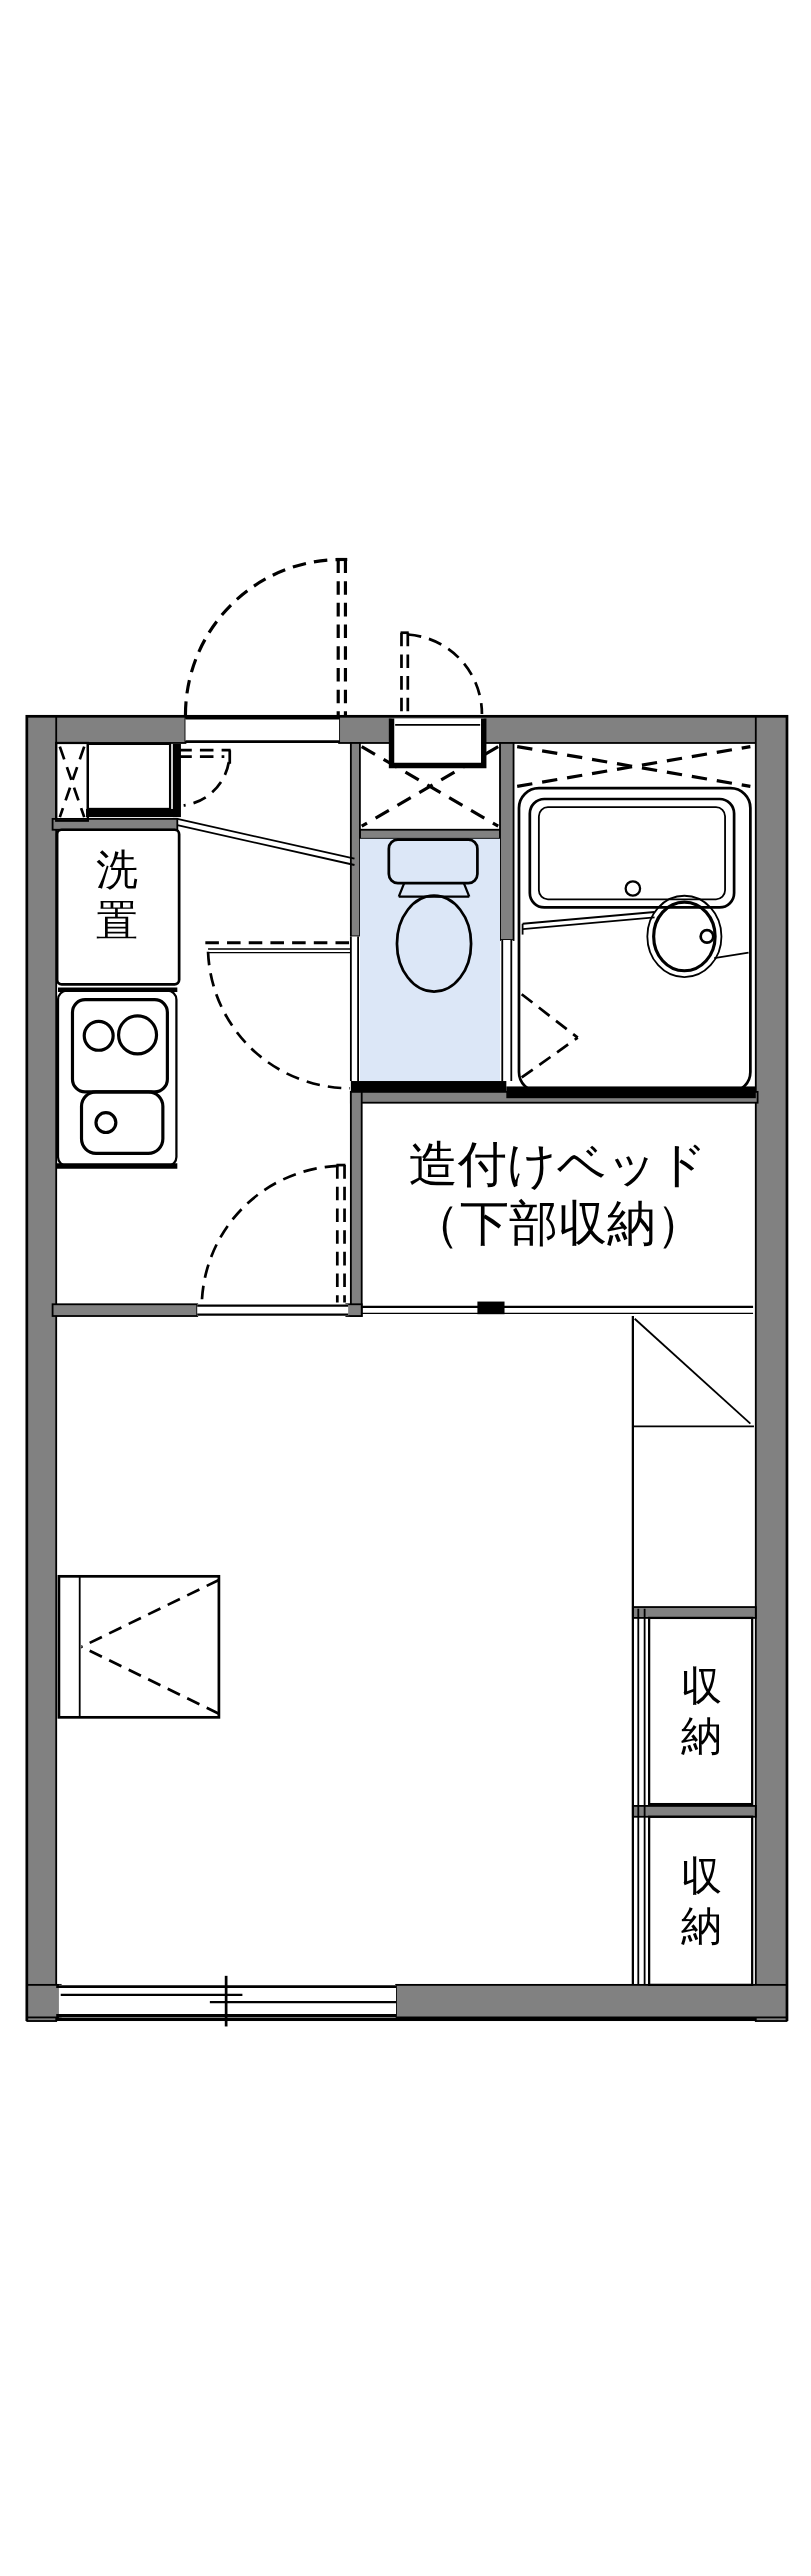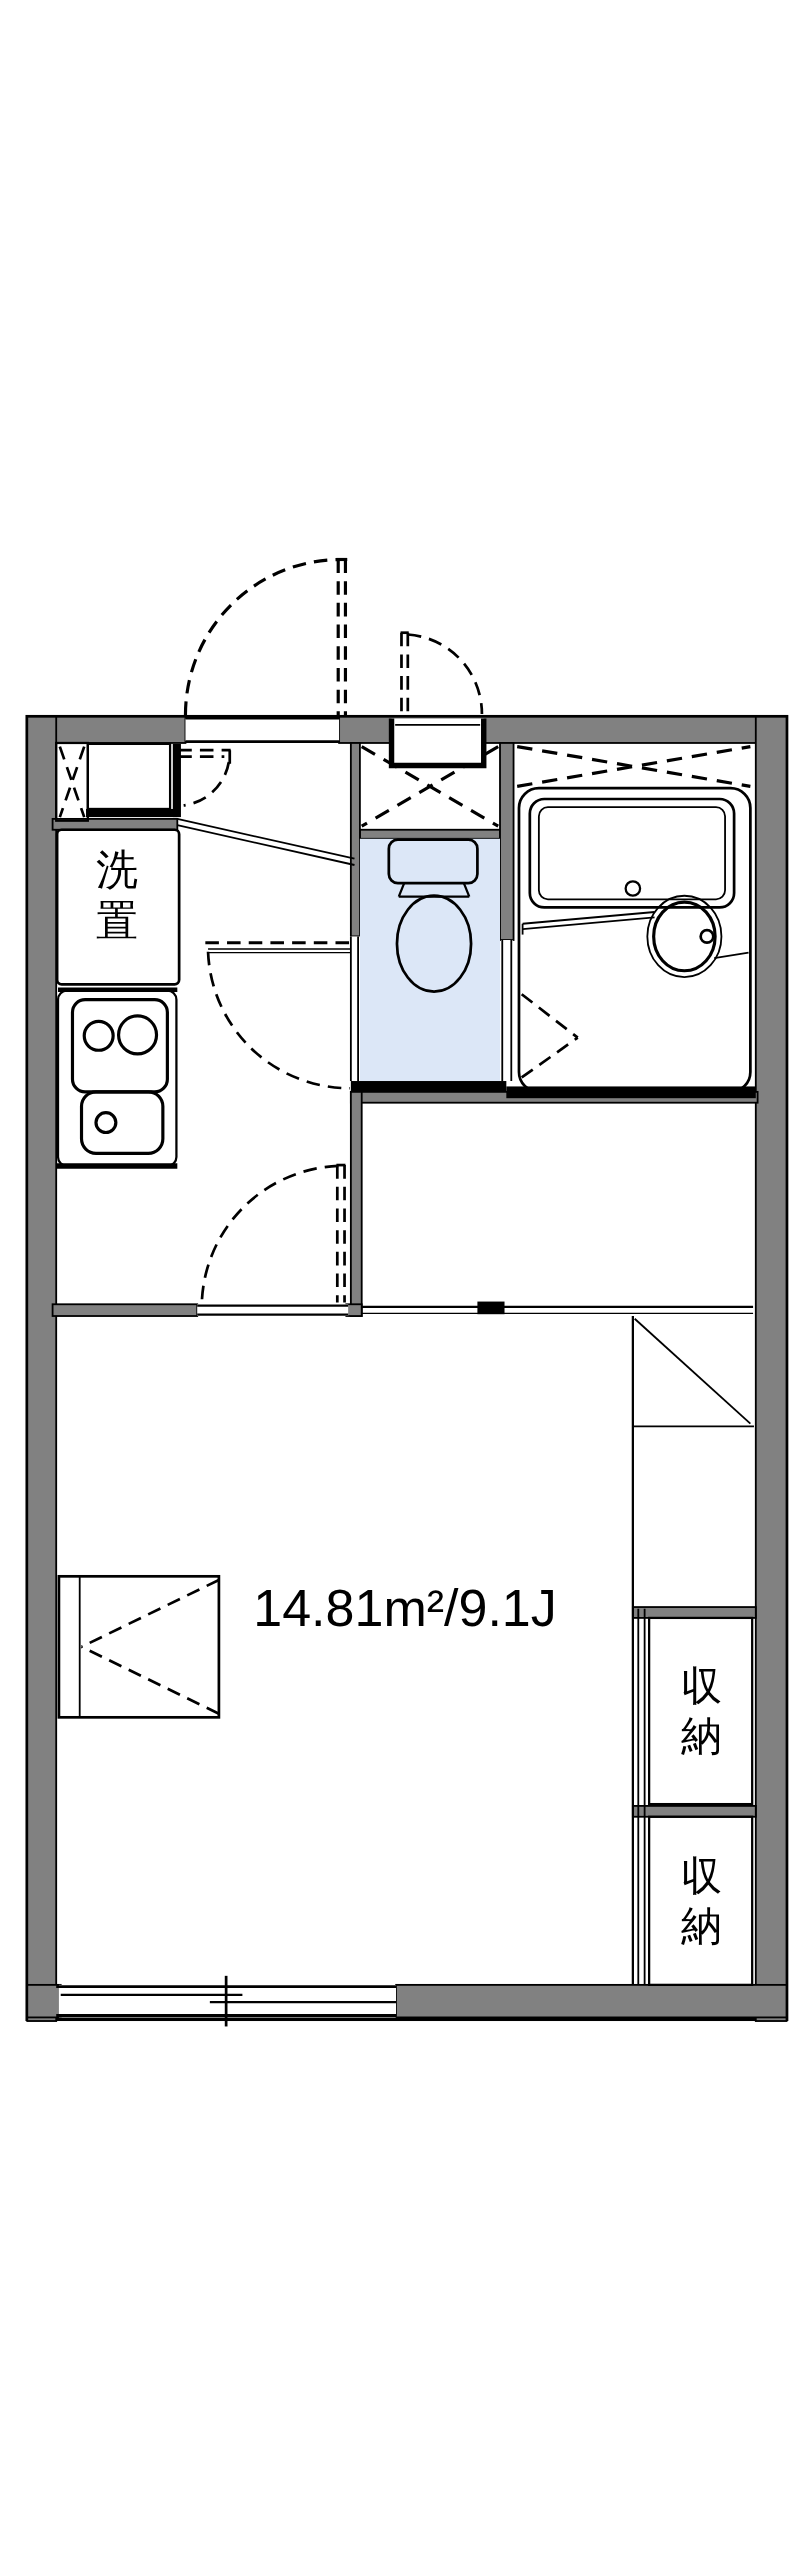--- a/index.html
+++ b/index.html
@@ -208,24 +208,25 @@
     <line class="ln" x1="62" y1="2230" x2="438" y2="2230" stroke-width="3.5"></line>
     <line class="ln" x1="67" y1="2207" x2="268" y2="2207" stroke-width="2.5"></line>
     <line class="ln" x1="232" y1="2215" x2="438" y2="2215" stroke-width="2.5"></line>
     <line class="ln" x1="250" y1="2186" x2="250" y2="2242" stroke-width="3"></line>
   </g>
 </svg>
 
 <div class="lbl lbl-vert" id="washer-label">洗置</div>
 
 <div class="lbl" id="bed-label">
+  <div>造付けベッド</div>
+  <div>（下部収納）</div>
 </div>
 
 <div class="lbl" id="room-label">
-  <div id="room-area">14.81m²/9.1J</div>
 </div>
 
 <div class="lbl lbl-vert" id="storage-upper-label">収納</div>
 
 <div class="lbl lbl-vert" id="storage-lower-label">収納</div>
 
 </div>
 
 
 </body></html>

